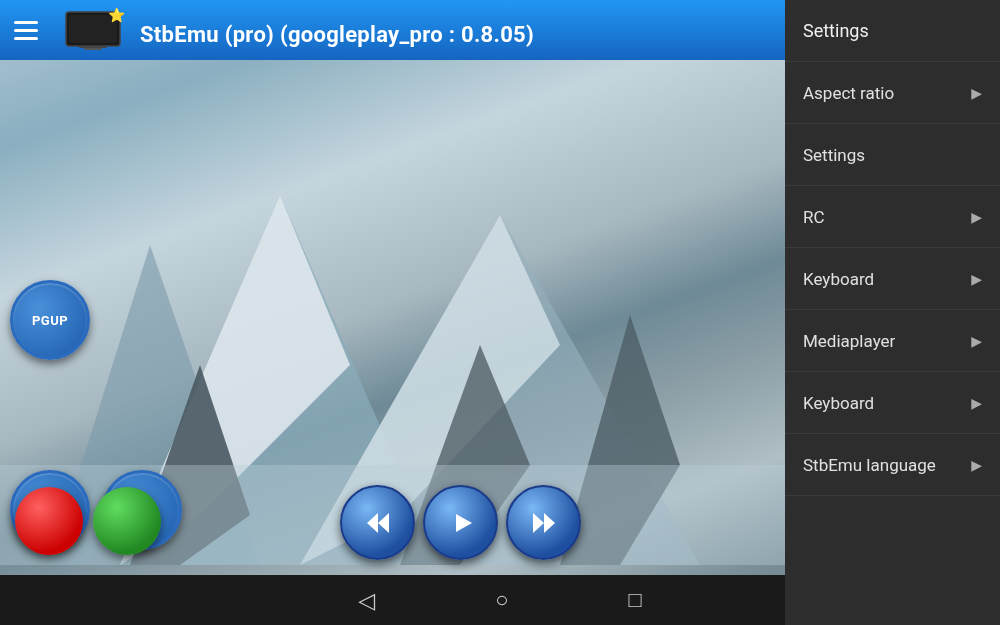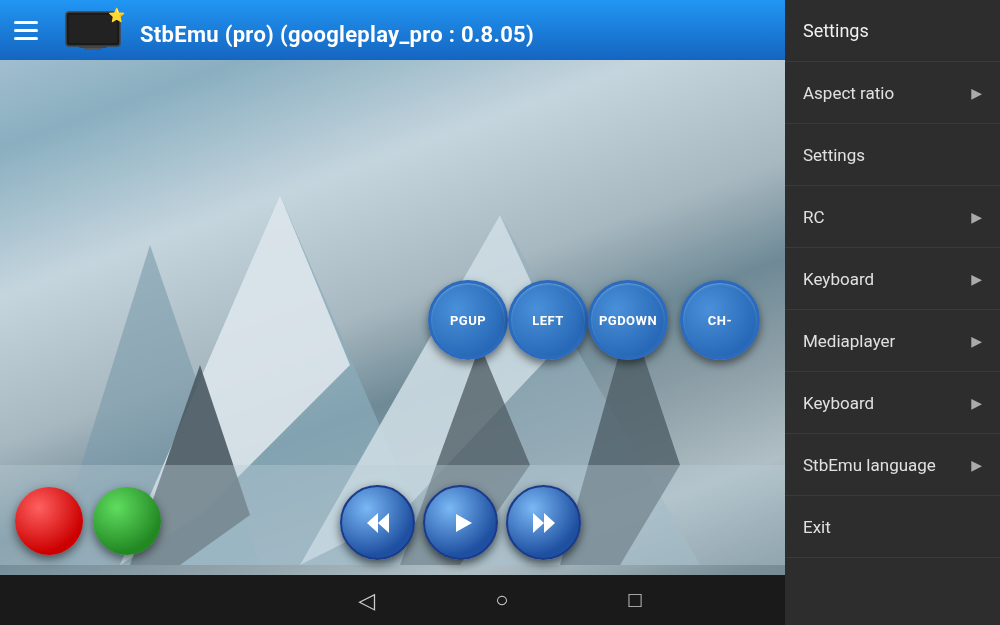--- a/index.html
+++ b/index.html
@@ -112,21 +112,22 @@
 
     
     #controls-area {
       position: absolute;
       bottom: 55px;
       left: 0;
       width: 760px;
       height: 290px;
       z-index: 5;
       display: flex;
-      justify-content: flex-end;
+      flex-direction: column;
+      justify-content: space-between;
       padding: 0 0 10px 10px;
     }
 
     .control-row {
       display: flex;
       gap: 12px;
       margin-bottom: 10px;
     }
 
     .ctrl-btn {
@@ -309,21 +310,20 @@
   </div>
 
   <span id="app-title">StbEmu (pro) (googleplay_pro : 0.8.05)</span>
 </div>
 
 <div id="controls-area">
   <div class="control-row">
     <div class="ctrl-btn">PGUP</div>
   </div>
   <div class="control-row">
-    <div class="ctrl-btn">LEFT</div>
   </div>
   <div class="control-row">
     <div class="ctrl-btn">PGDOWN</div>
     <div class="ctrl-btn">CH-</div>
   </div>
 </div>
 
 <div id="color-buttons-left">
   <div class="color-btn btn-red"></div>
   <div class="color-btn btn-green"></div>
@@ -384,16 +384,13 @@
       <span class="menu-arrow">▶</span>
     </div>
     <div class="menu-item">
       <span>Keyboard</span>
       <span class="menu-arrow">▶</span>
     </div>
     <div class="menu-item">
       <span>StbEmu language</span>
       <span class="menu-arrow">▶</span>
     </div>
-    <div class="menu-item">
-      <span>Exit</span>
-    </div>
   </div>
 
 </body></html>

